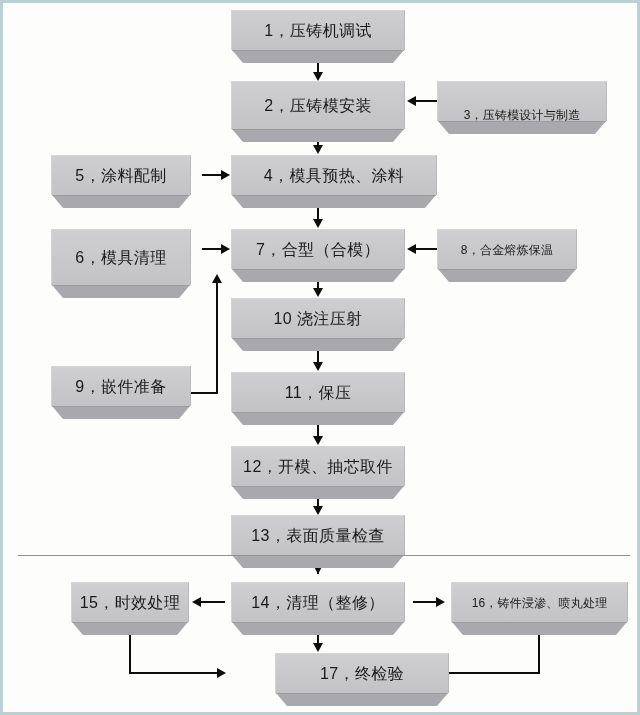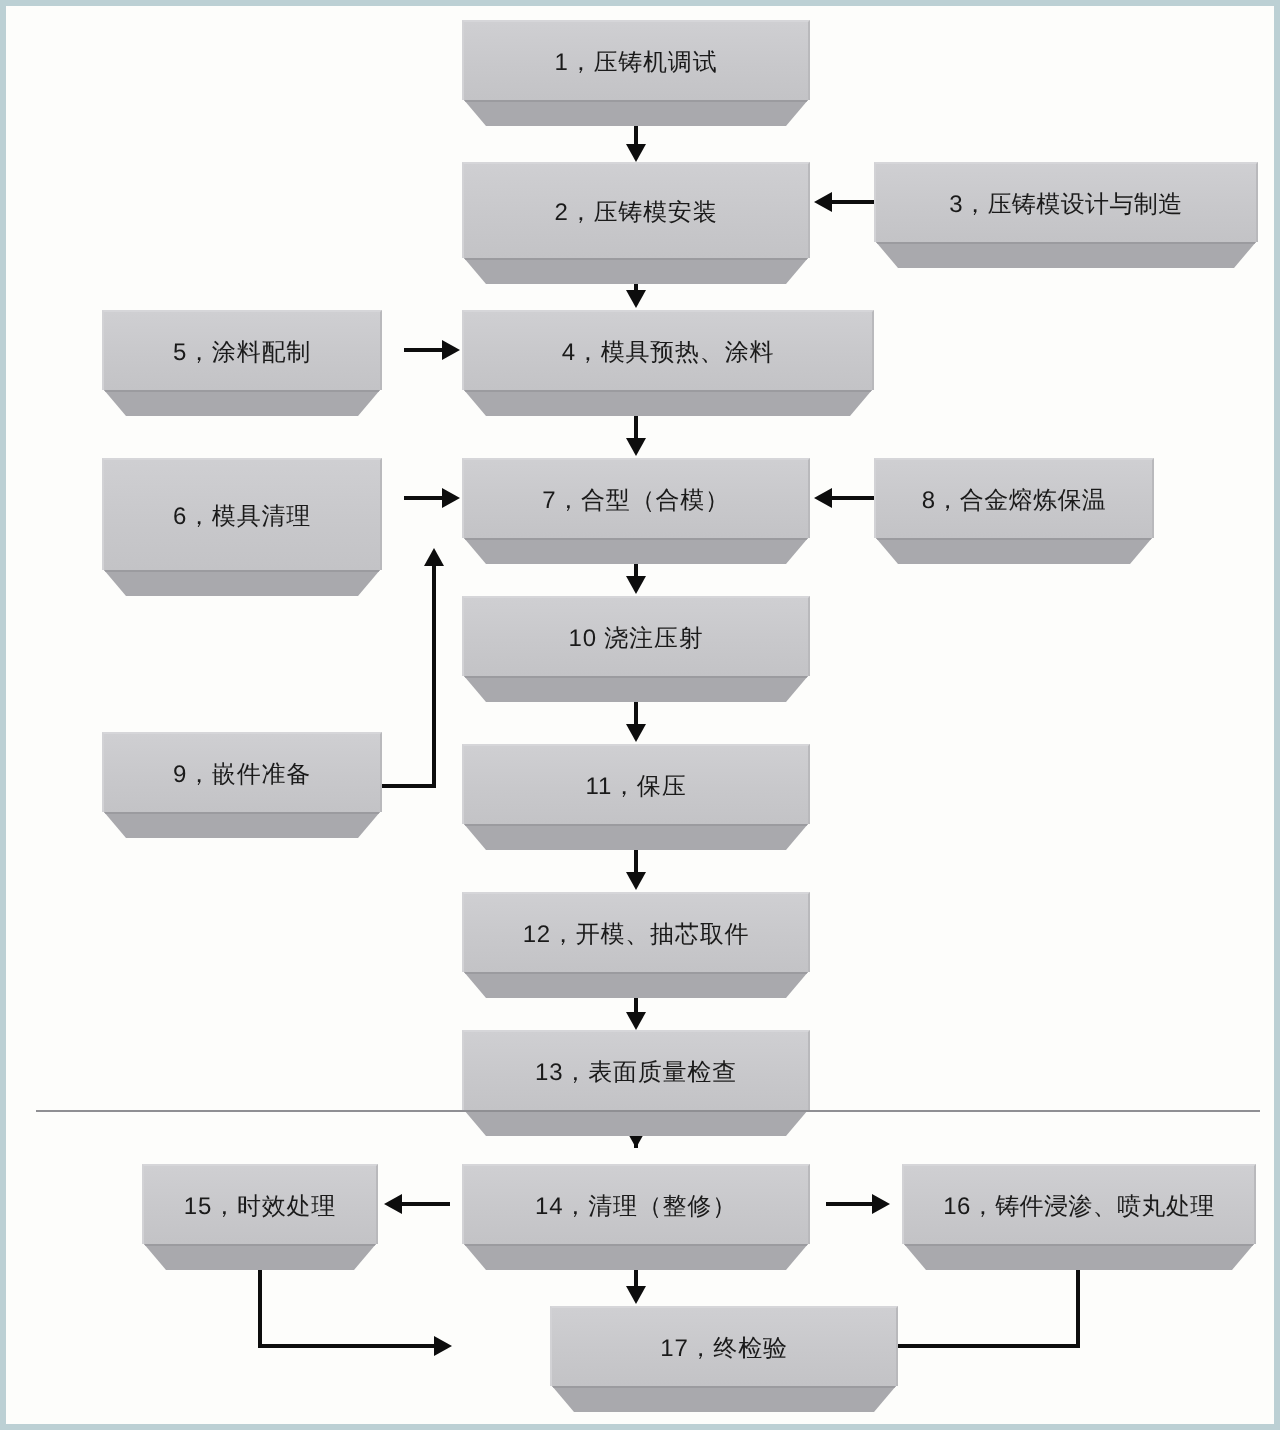--- a/index.html
+++ b/index.html
@@ -25,21 +25,21 @@
     background: linear-gradient(180deg, #cfcfd2 0%, #c8c8cb 55%, #c3c3c6 100%);
     border-top: 1px solid #d6d6d9;
     border-left: 1px solid #d2d2d5;
     border-right: 1px solid #b9b9bc;
     display: flex;
     align-items: center;
     justify-content: center;
     z-index: 4;
   }
   .node .label {
-    font-size: 12px;
+    font-size: 16px;
     color: #1a1a1a;
     letter-spacing: 0.4px;
     white-space: nowrap;
     line-height: 1;
     text-align: center;
     padding: 0 6px;
   }
   .node .label.sm { font-size: 12px; letter-spacing: 0.2px; }
   
   .node .bevel {
@@ -110,21 +110,21 @@
   <div class="node" style="left:228px; top:7px; width:174px; height:40px;">
     <span class="label">1，压铸机调试</span>
     <span class="bevel"></span>
   </div>
 
   <div class="node" style="left:228px; top:78px; width:174px; height:48px;">
     <span class="label">2，压铸模安装</span>
     <span class="bevel"></span>
   </div>
 
-  <div class="node" style="left:434px; top:78px; width:192px; height:40px;">
+  <div class="node" style="left:434px; top:78px; width:170px; height:40px;align-items:flex-end;">
     <span class="label sm">3，压铸模设计与制造</span>
     <span class="bevel"></span>
   </div>
 
   <div class="node" style="left:228px; top:152px; width:206px; height:40px;">
     <span class="label">4，模具预热、涂料</span>
     <span class="bevel"></span>
   </div>
 
   <div class="node" style="left:48px; top:152px; width:140px; height:40px;">

